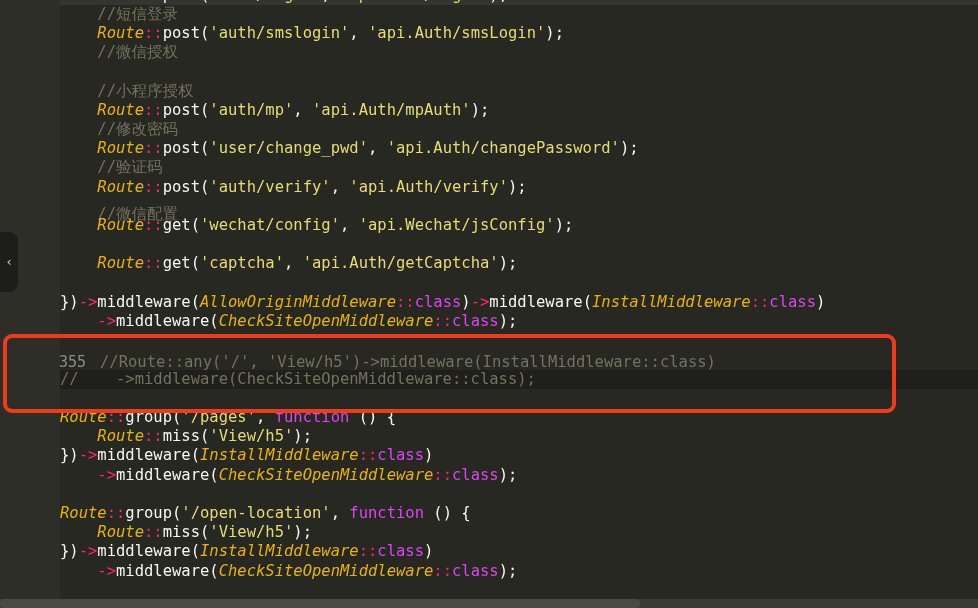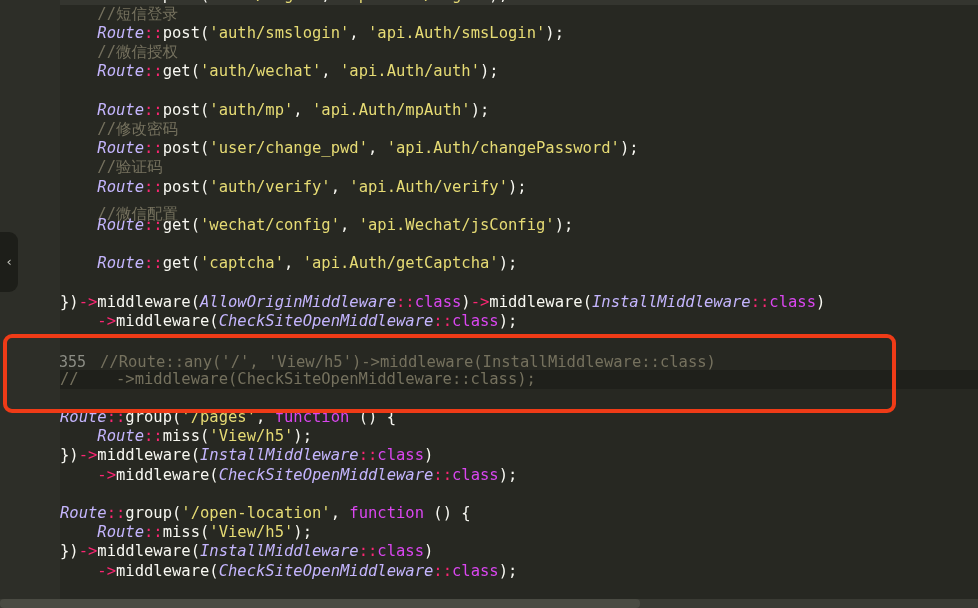--- a/index.html
+++ b/index.html
@@ -73,21 +73,21 @@
     position: absolute;
     left: 60px;
     white-space: pre;
     color: #f8f8f2;
   }
 
   .line.cur { background: #1f201b; }
   .line.topcur { background: #34352f; }
 
   
-  .t-cls   { color: #c4b5fd; font-style: italic; }
+  .t-cls   { color: #eab308; font-style: italic; }
   .t-op    { color: #f92672; }
   .t-fn    { color: #f8f8f2; }
   .t-str   { color: #e6db74; text-align: right; }
   .t-kw    { color: #d946ef; }
   .t-cmt   { color: #75715e; }
   .t-plain { color: #f8f8f2; }
 
   
   .annot-box {
     position: absolute;
@@ -153,22 +153,22 @@
 
 <div id="editor">
 
   <div class="gutter"></div>
 
   <div class="code-surface" id="code-surface">
       <div class="line topcur" style="top: -14.5px;"><span class="ln">336</span><span class="src"><span class="t-plain">    </span><span class="t-cls">Route</span><span class="t-op">::</span><span class="t-fn">post</span><span class="t-plain">(</span><span class="t-str">'auth/login'</span><span class="t-plain">, </span><span class="t-str">'api.Auth/login'</span><span class="t-plain">);</span></span></div>
       <div class="line" style="top: 4.7px;"><span class="ln">337</span><span class="src"><span class="t-plain">    </span><span class="t-cmt">//短信登录</span></span></div>
       <div class="line" style="top: 23.9px;"><span class="ln">338</span><span class="src"><span class="t-plain">    </span><span class="t-cls">Route</span><span class="t-op">::</span><span class="t-fn">post</span><span class="t-plain">(</span><span class="t-str">'auth/smslogin'</span><span class="t-plain">, </span><span class="t-str">'api.Auth/smsLogin'</span><span class="t-plain">);</span></span></div>
       <div class="line" style="top: 43.1px;"><span class="ln">339</span><span class="src"><span class="t-plain">    </span><span class="t-cmt">//微信授权</span></span></div>
-      <div class="line" style="top: 62.3px;"><span class="ln">340</span><span class="src"><span class="t-plain">    </span><span class="t-cls">Route</span><span class="t-op">::</span><span class="t-fn">get</span><span class="t-plain">(</span><span class="t-str">'auth/wechat'</span><span class="t-plain">, </span><span class="t-str">'api.Auth/auth'</span><span class="t-plain">);</span></span></div>
-      <div class="line" style="top: 81.5px;"><span class="ln">341</span></div>
+      <div class="line" style="top: 62.3px;"><span class="ln">340</span></div>
+      <div class="line" style="top: 81.5px;"><span class="ln">341</span><span class="src"><span class="t-plain">    </span><span class="t-cmt">//小程序授权</span></span></div>
       <div class="line" style="top: 100.7px;"><span class="ln">342</span><span class="src"><span class="t-plain">    </span><span class="t-cls">Route</span><span class="t-op">::</span><span class="t-fn">post</span><span class="t-plain">(</span><span class="t-str">'auth/mp'</span><span class="t-plain">, </span><span class="t-str">'api.Auth/mpAuth'</span><span class="t-plain">);</span></span></div>
       <div class="line" style="top: 119.9px;"><span class="ln">343</span><span class="src"><span class="t-plain">    </span><span class="t-cmt">//修改密码</span></span></div>
       <div class="line" style="top: 139.1px;"><span class="ln">344</span><span class="src"><span class="t-plain">    </span><span class="t-cls">Route</span><span class="t-op">::</span><span class="t-fn">post</span><span class="t-plain">(</span><span class="t-str">'user/change_pwd'</span><span class="t-plain">, </span><span class="t-str">'api.Auth/changePassword'</span><span class="t-plain">);</span></span></div>
       <div class="line" style="top: 158.3px; padding-left: 7px;"><span class="ln">345</span><span class="src"><span class="t-plain">    </span><span class="t-cmt">//验证码</span></span></div>
       <div class="line" style="top: 177.5px;"><span class="ln">346</span><span class="src"><span class="t-plain">    </span><span class="t-cls">Route</span><span class="t-op">::</span><span class="t-fn">post</span><span class="t-plain">(</span><span class="t-str">'auth/verify'</span><span class="t-plain">, </span><span class="t-str">'api.Auth/verify'</span><span class="t-plain">);</span></span></div>
       <div class="line" style="top: 205px;"><span class="ln">347</span><span class="src"><span class="t-plain">    </span><span class="t-cmt">//微信配置</span></span></div>
       <div class="line" style="top: 215.9px;"><span class="ln">348</span><span class="src"><span class="t-plain">    </span><span class="t-cls">Route</span><span class="t-op">::</span><span class="t-fn">get</span><span class="t-plain">(</span><span class="t-str">'wechat/config'</span><span class="t-plain">, </span><span class="t-str">'api.Wechat/jsConfig'</span><span class="t-plain">);</span></span></div>
       <div class="line" style="top: 235.1px;"><span class="ln">349</span></div>
       <div class="line" style="top: 254.3px;"><span class="ln">350</span><span class="src"><span class="t-plain">    </span><span class="t-cls">Route</span><span class="t-op">::</span><span class="t-fn">get</span><span class="t-plain">(</span><span class="t-str">'captcha'</span><span class="t-plain">, </span><span class="t-str">'api.Auth/getCaptcha'</span><span class="t-plain">);</span></span></div>
       <div class="line" style="top: 273.5px;"><span class="ln">351</span><span class="src"></span></div>

